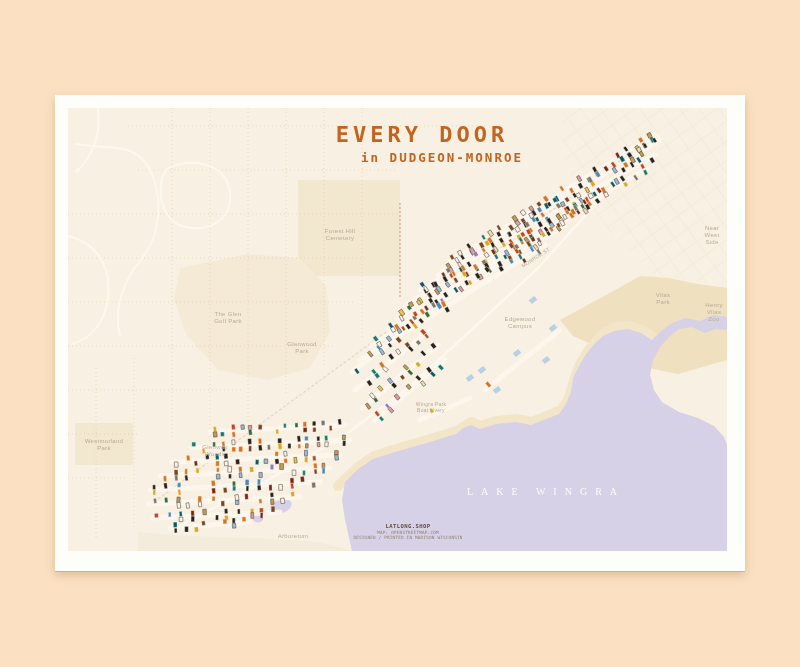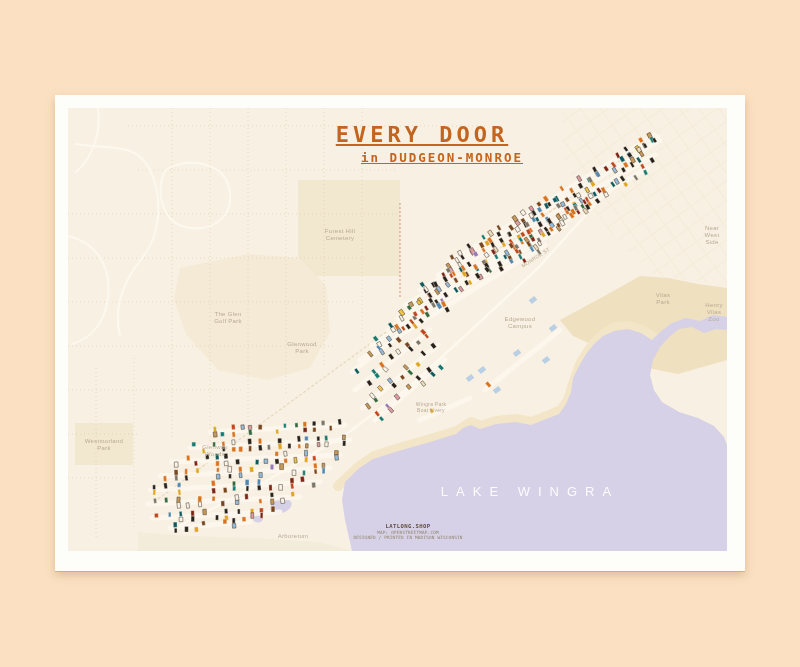--- a/index.html
+++ b/index.html
@@ -28,28 +28,28 @@
   .road{stroke:var(--street,#fdf8ee);fill:none;stroke-width:2;stroke-linecap:round;}
   .road-main{stroke:var(--street,#fdf8ee);fill:none;stroke-width:2.5;stroke-linejoin:round;}
   .dot{stroke:var(--grid-dot,#e0d1b4);stroke-width:.9;stroke-dasharray:1,3;opacity:.85;}
   .grid-tr line{stroke:var(--grid-tr,#f5ecdb);stroke-width:1.3;}
   .trail{stroke:var(--trail,#e6d8bc);stroke-width:1.2;stroke-dasharray:3,2;fill:none;}
   .rail{stroke:var(--rail,#d4917a);stroke-width:1;stroke-dasharray:2,2;}
   .seg-street{stroke:var(--street,#fdf8ee);stroke-width:5;stroke-linecap:round;opacity:.85;}
   .title{
     position:absolute;left:354px;top:14px;transform:translateX(-50%);
     text-align:center;color:var(--accent,#c3641f);
-    font-family:"DejaVu Sans Mono","Liberation Mono",monospace;white-space:nowrap;text-decoration:underline;
+    font-family:"DejaVu Sans Mono","Liberation Mono",monospace;white-space:nowrap;
   }
   .title h1{margin:0;font-size:22px;font-weight:bold;letter-spacing:4px;}
   .title .sub{margin-top:3px;font-size:12.5px;font-weight:bold;letter-spacing:2px;margin-left:40px;}
   .lake-label{
-    position:absolute;left:462px;top:383px;transform:translate(-50%,-50%);
-    font-family:Liberation Sans, sans-serif;
-    font-size:13px;letter-spacing:8px;color:rgba(255,255,255,.92);white-space:nowrap;
+    position:absolute;left:478px;top:383px;transform:translate(-50%,-50%);
+    font-family:Liberation Serif, serif;
+    font-size:10px;letter-spacing:8px;color:rgba(255,255,255,.92);white-space:nowrap;
   }
   .map-label{
     position:absolute;transform:translate(-50%,-50%);
     font-size:6px;line-height:1.2;color:var(--label,#b9ab97);
     text-align:center;letter-spacing:.3px;white-space:nowrap;pointer-events:none;
   }
   .attribution{
     position:absolute;left:340px;top:415px;transform:translateX(-50%) scale(.62);
     transform-origin:top center;text-align:center;white-space:nowrap;
     font-family:"DejaVu Sans Mono","Liberation Mono",monospace;

